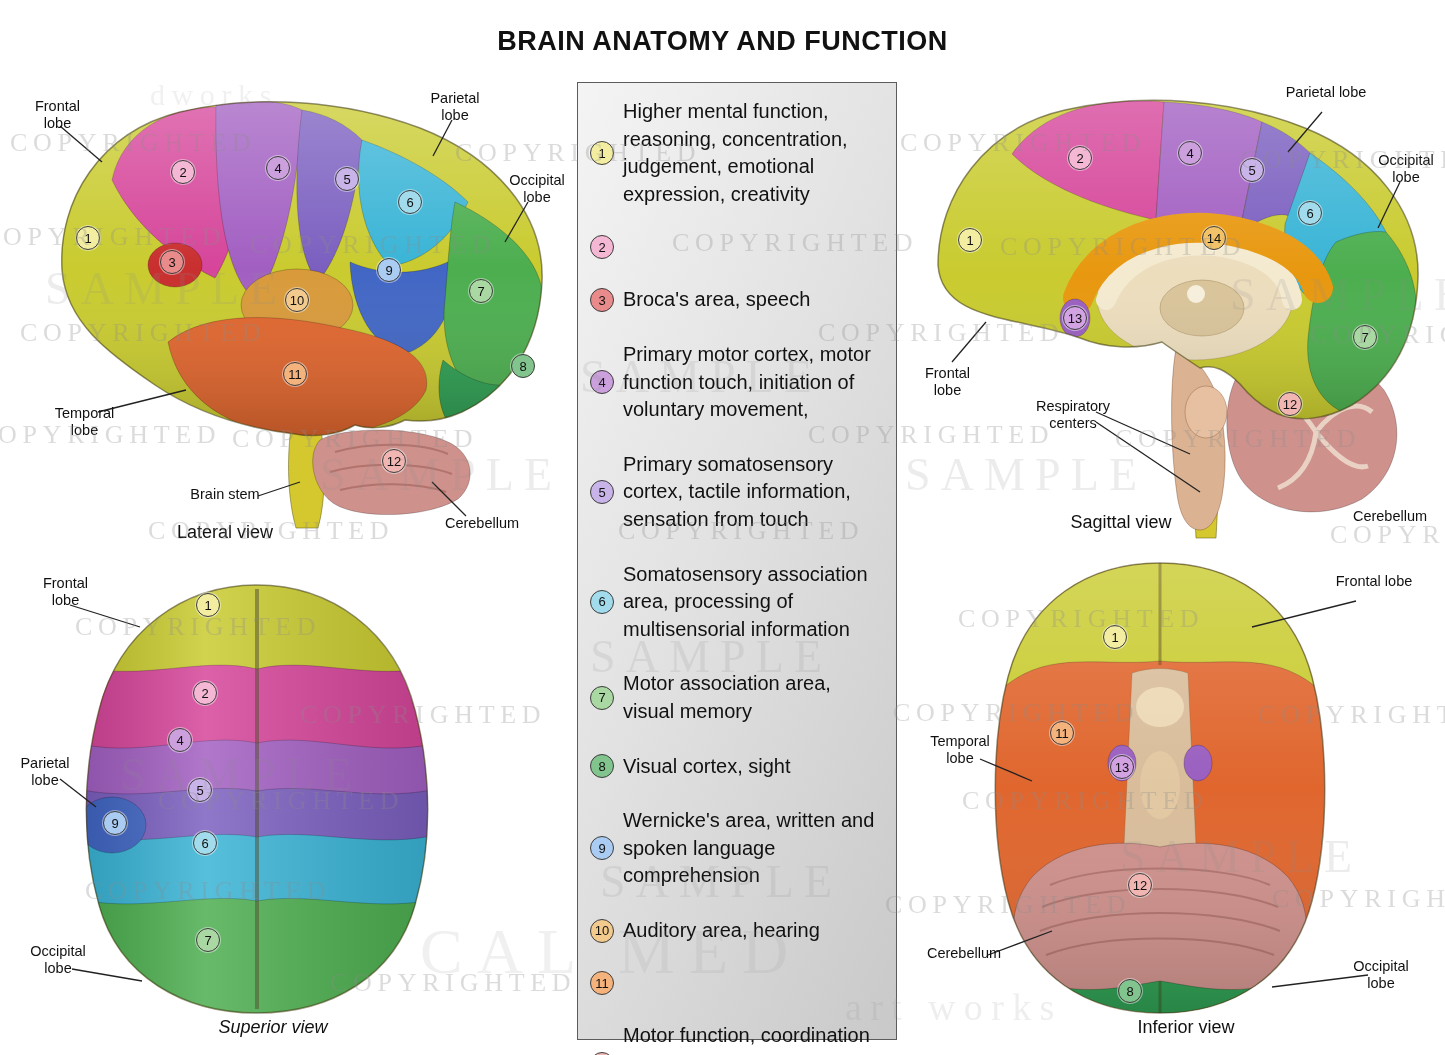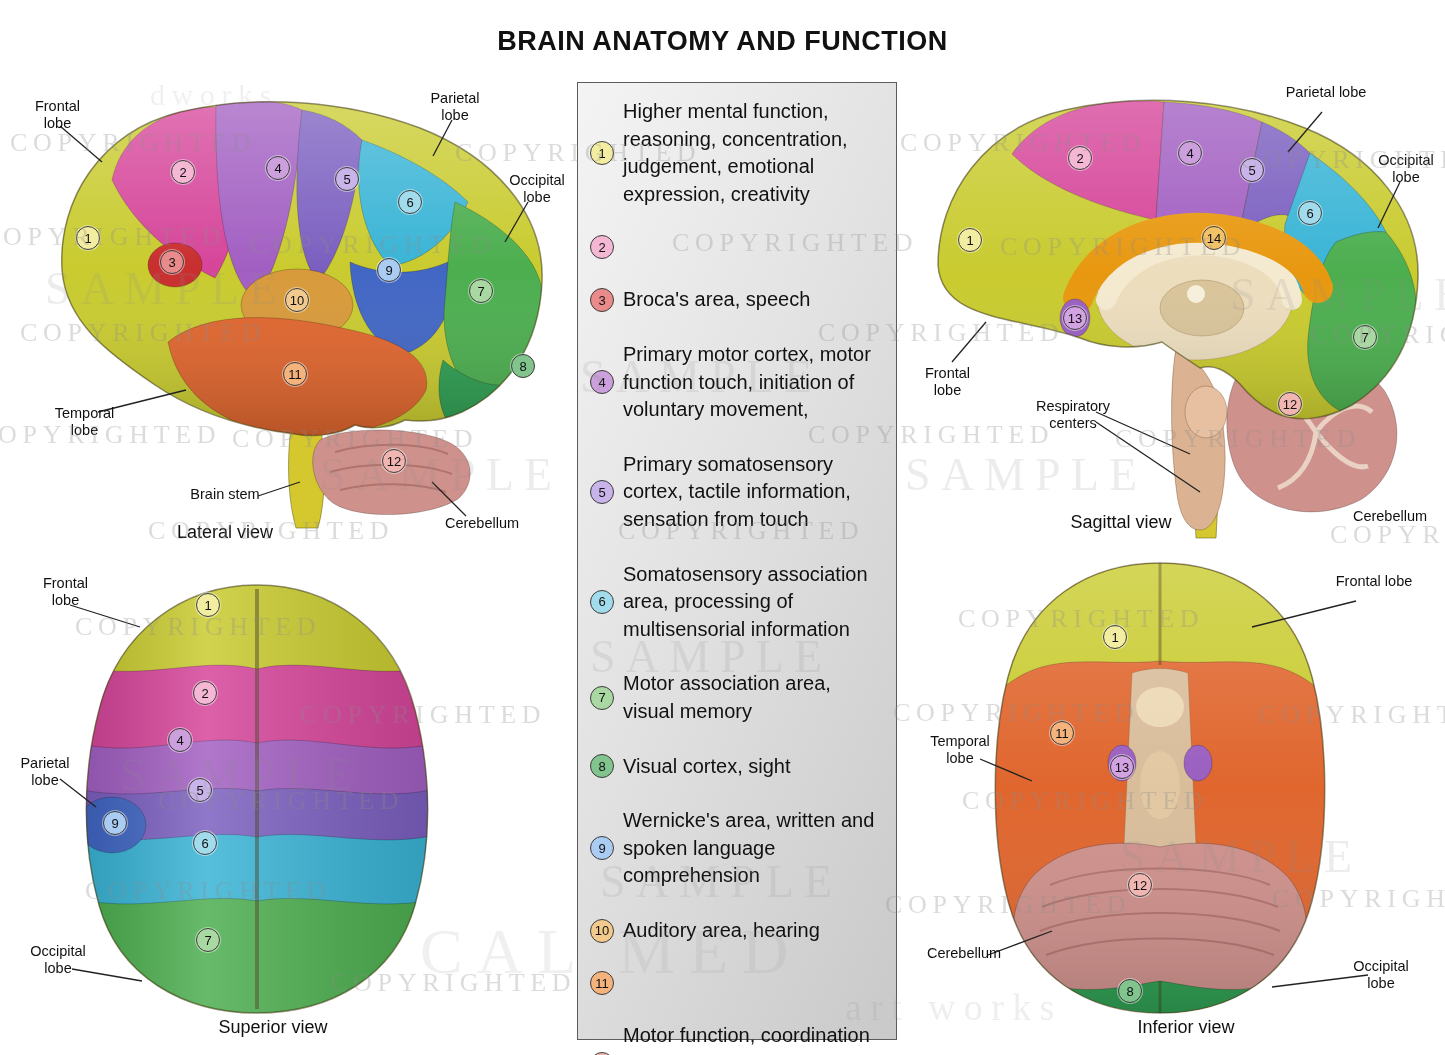--- a/index.html
+++ b/index.html
@@ -18,21 +18,21 @@
   .view svg{position:absolute;left:0;top:0;}
   .view-lateral{left:0;top:60px;width:575px;height:485px;}
   .view-sagittal{left:900px;top:60px;width:545px;height:485px;}
   .view-superior{left:0;top:545px;width:575px;height:510px;}
   .view-inferior{left:900px;top:545px;width:545px;height:510px;}
   .marker{position:absolute;transform:translate(-50%,-50%);box-shadow:0 0 0 1px rgba(255,255,255,.45);}
   .anat-label{position:absolute;font-size:14.5px;line-height:1.2;color:#111;text-align:center;}
   .caption{position:absolute;font-size:18px;color:#111;text-align:center;}
   .caption-lateral{left:155px;top:462px;width:140px;}
   .caption-sagittal{left:151px;top:452px;width:140px;}
-  .caption-superior{left:193px;top:472px;width:160px;}
+  .caption-superior{left:193px;top:472px;width:160px;font-style:italic;}
   .caption-inferior{left:206px;top:472px;width:160px;}
   
   [data-region]{stroke:rgba(0,0,0,.22);stroke-width:1;}
   
   .wm-layer{position:absolute;inset:0;pointer-events:none;z-index:10;}
   .wm{position:absolute;font-family:"Liberation Serif",serif;color:#8c8c8c;letter-spacing:.22em;white-space:nowrap;}
 </style>
 </head>
 <body>
 

